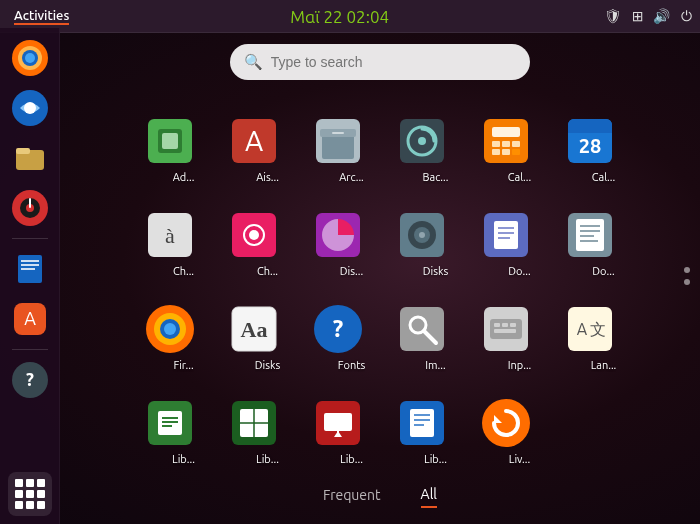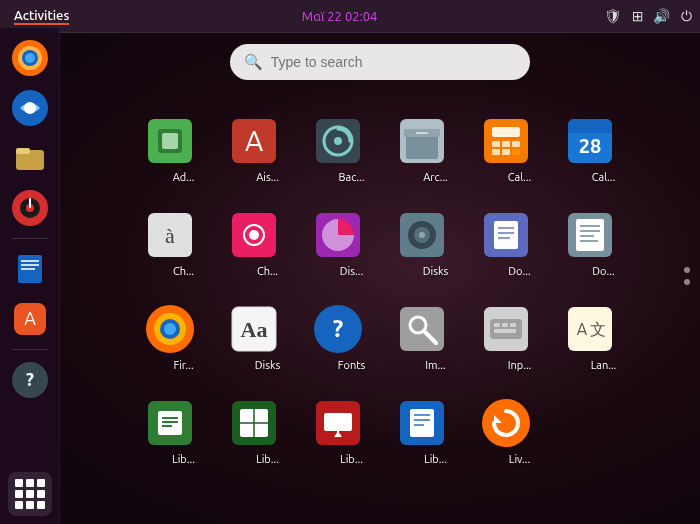--- a/index.html
+++ b/index.html
@@ -46,22 +46,22 @@
       border-radius: 3px;
     }
     .activities-btn::after {
       content: '';
       display: block;
       height: 2px;
       background: #e95420;
       margin-top: 1px;
     }
     .topbar-center {
-      color: #d946ef;
-      font-size: 13px;
+      color: #84cc16;
+      font-size: 17px;
     }
     .topbar-right {
       display: flex;
       align-items: center;
       gap: 10px;
     }
     .topbar-icon {
       color: #ddd;
       font-size: 14px;
     }
@@ -379,38 +379,38 @@
           <svg width="52" height="52" viewBox="0 0 52 52">
             <rect x="4" y="4" width="44" height="44" rx="6" fill="#c0392b"></rect>
             <text x="26" y="36" text-anchor="middle" font-size="28" fill="#fff">A</text>
           </svg>
         </div>
         <div class="app-label">Ais...</div>
       </div>
       <div class="app-item">
         <div class="app-icon-wrap" style="background: transparent;">
           <svg width="52" height="52" viewBox="0 0 52 52">
+            <rect x="4" y="4" width="44" height="44" rx="6" fill="#b0bec5"></rect>
+            <rect x="10" y="20" width="32" height="24" rx="2" fill="#78909c"></rect>
+            <rect x="8" y="14" width="36" height="8" rx="2" fill="#90a4ae"></rect>
+            <rect x="20" y="17" width="12" height="2" rx="1" fill="#cfd8dc"></rect>
+          </svg>
+        </div>
+        <div class="app-label">Arc...</div>
+      </div>
+      <div class="app-item">
+        <div class="app-icon-wrap" style="background: transparent;">
+          <svg width="52" height="52" viewBox="0 0 52 52">
             <rect x="4" y="4" width="44" height="44" rx="6" fill="#37474f"></rect>
             <circle cx="26" cy="26" r="14" fill="none" stroke="#80cbc4" stroke-width="3"></circle>
             <path d="M26 14 A12 12 0 0 1 38 26" stroke="#80cbc4" stroke-width="3" fill="none" stroke-linecap="round"></path>
             <circle cx="26" cy="26" r="4" fill="#80cbc4"></circle>
           </svg>
         </div>
         <div class="app-label">Bac...</div>
-      </div>
-      <div class="app-item">
-        <div class="app-icon-wrap" style="background: transparent;">
-          <svg width="52" height="52" viewBox="0 0 52 52">
-            <rect x="4" y="4" width="44" height="44" rx="6" fill="#b0bec5"></rect>
-            <rect x="10" y="20" width="32" height="24" rx="2" fill="#78909c"></rect>
-            <rect x="8" y="14" width="36" height="8" rx="2" fill="#90a4ae"></rect>
-            <rect x="20" y="17" width="12" height="2" rx="1" fill="#cfd8dc"></rect>
-          </svg>
-        </div>
-        <div class="app-label">Arc...</div>
       </div>
       <div class="app-item">
         <div class="app-icon-wrap" style="background: transparent;">
           <svg width="52" height="52" viewBox="0 0 52 52">
             <rect x="4" y="4" width="44" height="44" rx="6" fill="#f57c00"></rect>
             <rect x="12" y="12" width="28" height="10" rx="2" fill="#fff3e0"></rect>
             <rect x="12" y="26" width="8" height="6" rx="1" fill="#ffe0b2"></rect>
             <rect x="22" y="26" width="8" height="6" rx="1" fill="#ffe0b2"></rect>
             <rect x="32" y="26" width="8" height="6" rx="1" fill="#ffe0b2"></rect>
             <rect x="12" y="34" width="8" height="6" rx="1" fill="#ffe0b2"></rect>
@@ -614,13 +614,17 @@
         </div>
         <div class="app-label">Liv...</div>
       </div>
     </div>
 
   <div class="scroll-dots">
     <div class="scroll-dot"></div>
     <div class="scroll-dot"></div>
   </div>
 
+  <div class="tabs">
+    <div class="tab">Frequent</div>
+    <div class="tab active">All</div>
+  </div>
 </div>
 
 </body></html>

